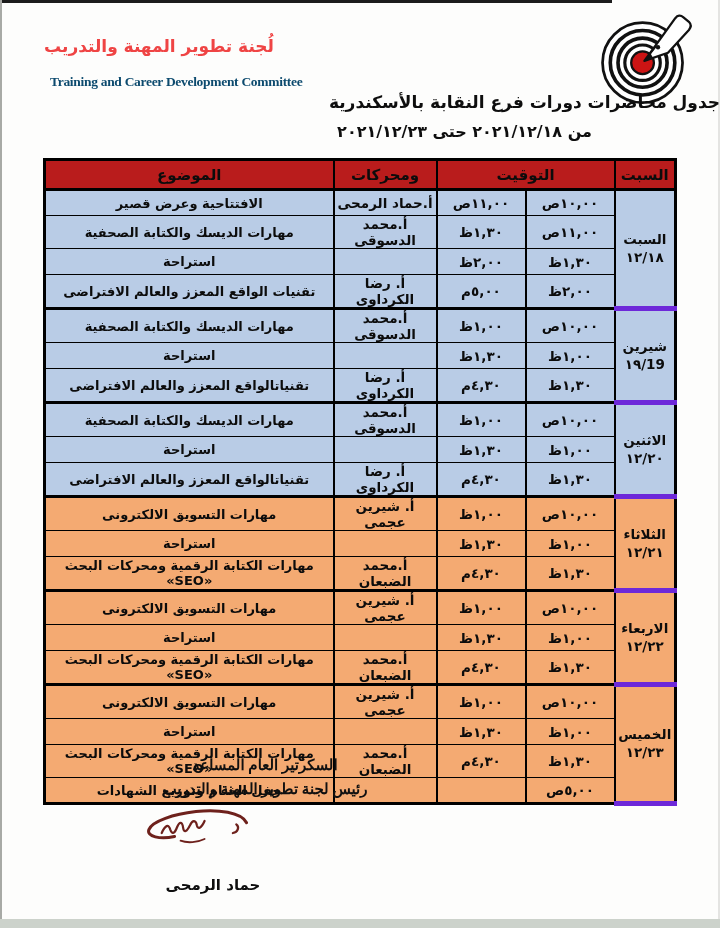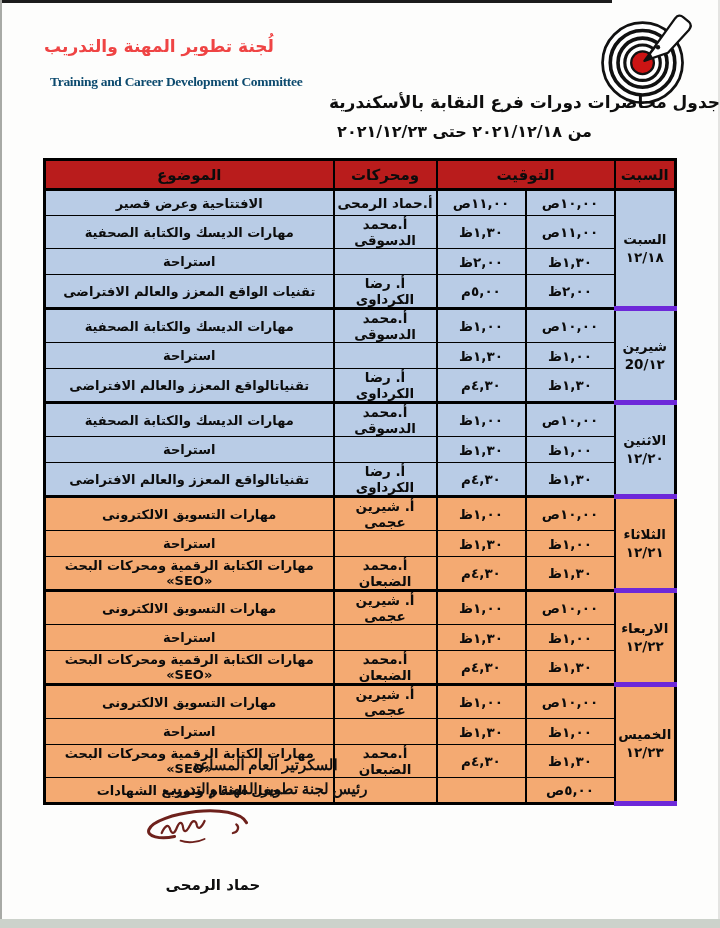--- a/index.html
+++ b/index.html
@@ -119,21 +119,21 @@
           </tr>
           <tr class="blue group-end">
             <td class="start">٢,٠٠ظ</td>
             <td class="end">٥,٠٠م</td>
             <td class="lecturer">أ. رضا الكرداوى</td>
             <td class="subject">تقنيات الواقع المعزز والعالم الافتراضى</td>
           </tr>
           <tr class="blue">
             <td rowspan="3" class="day-cell">
               <div>شيرين</div>
-              <div>١٢/20</div>
+              <div>19/١٩</div>
             </td>
             <td class="start">١٠,٠٠ص</td>
             <td class="end">١,٠٠ظ</td>
             <td class="lecturer">أ.محمد الدسوقى</td>
             <td class="subject">مهارات الديسك والكتابة الصحفية</td>
           </tr>
           <tr class="blue">
             <td class="start">١,٠٠ظ</td>
             <td class="end">١,٣٠ظ</td>
             <td class="lecturer"></td>

